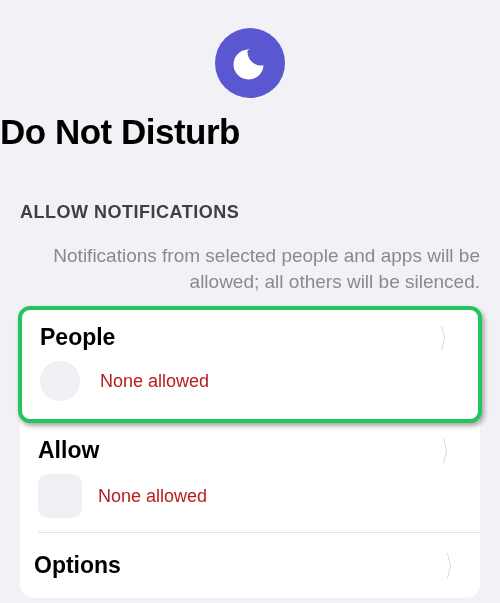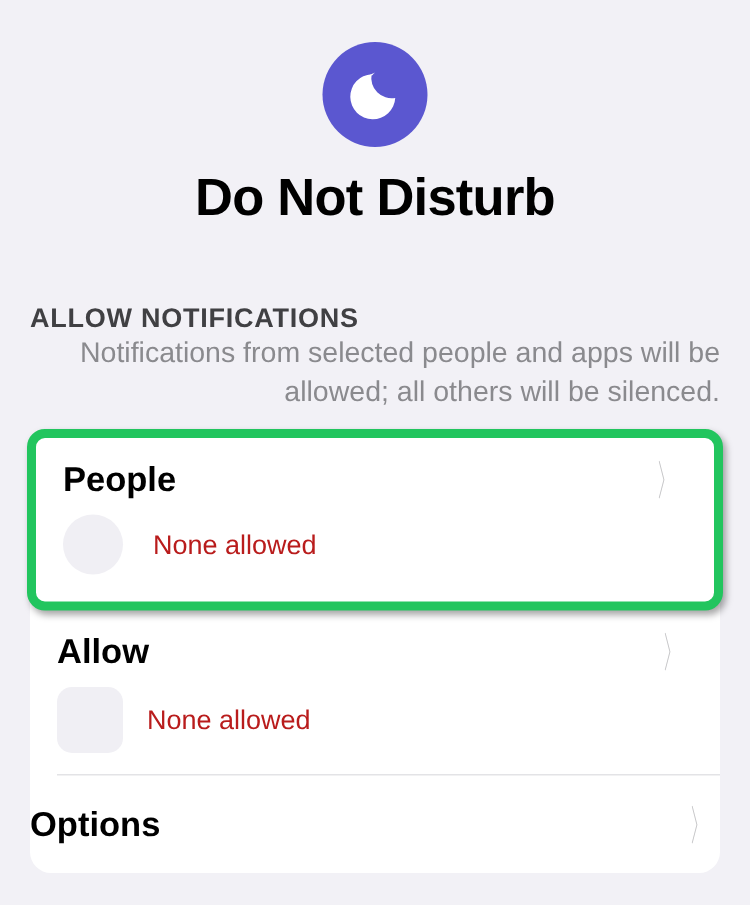--- a/index.html
+++ b/index.html
@@ -8,21 +8,21 @@
       box-sizing: border-box;
       font-family: -apple-system, BlinkMacSystemFont, "Segoe UI", Helvetica, Arial, sans-serif;
     }
     body {
       width: 500px;
       height: 603px;
       background: #f2f1f6;
       overflow: hidden;
     }
     .header {
-      text-align: center;
+      text-align: left;
       padding-top: 28px;
       padding-bottom: 50px;
     }
     .icon-circle {
       width: 70px;
       height: 70px;
       background: #5b57d0;
       border-radius: 50%;
       margin: 0 auto 14px;
       display: flex;
@@ -42,21 +42,21 @@
     }
     .section {
       padding: 0 20px;
     }
     .section-header {
       font-size: 18px;
       font-weight: 700;
       color: #404043;
       letter-spacing: 0.5px;
       text-transform: uppercase;
-      margin-bottom: 0;
+      margin-bottom: 20px;
     }
     .section-desc {
       font-size: 19px;
       color: #8a8a8e;
       line-height: 1.35;
       margin-bottom: 14px;
       text-align: right;
     }
     .list {
       background: #fff;
@@ -111,33 +111,33 @@
     .sub-text {
       font-size: 18px;
       color: #b91c1c;
     }
     .divider {
       height: 1px;
       background: #e3e3e6;
       margin-left: 18px;
     }
     .highlight-box {
-      border: 6px solid #22c55e;
+      border: 4px solid #22c55e;
       border-radius: 12px;
       margin: -2px -2px 0 -2px;
       position: relative;
       z-index: 1;
       background: #fff;
       box-shadow: 2px 3px 5px rgba(0,0,0,0.35);
     }
     .highlight-box .list-row {
       padding-bottom: 18px;
     }
     .options-row {
-      padding: 19px 0;
+      padding: 19px 14px;
     }
   </style>
 </head>
 <body>
 
 <div class="header">
   <div class="icon-circle">
     <svg class="moon-svg" viewBox="0 0 24 24">
       <path d="M12.5 2.5 C 9 3.5 6.5 6.8 6.5 10.8 C 6.5 15.6 10.4 19.5 15.2 19.5 C 17.7 19.5 19.9 18.5 21.5 16.8 C 20.3 20.9 16.5 24 12 24 C 6.5 24 2 19.5 2 14 C 2 8.8 5.9 4.5 11 3.8 C 11.5 3.2 12 2.8 12.5 2.5 Z" transform="scale(0.9) translate(1,0)"></path>
       <path d="M21 13.5 A9 9 0 0 1 10.5 3 A10 10 0 1 0 21 13.5 Z"></path>

